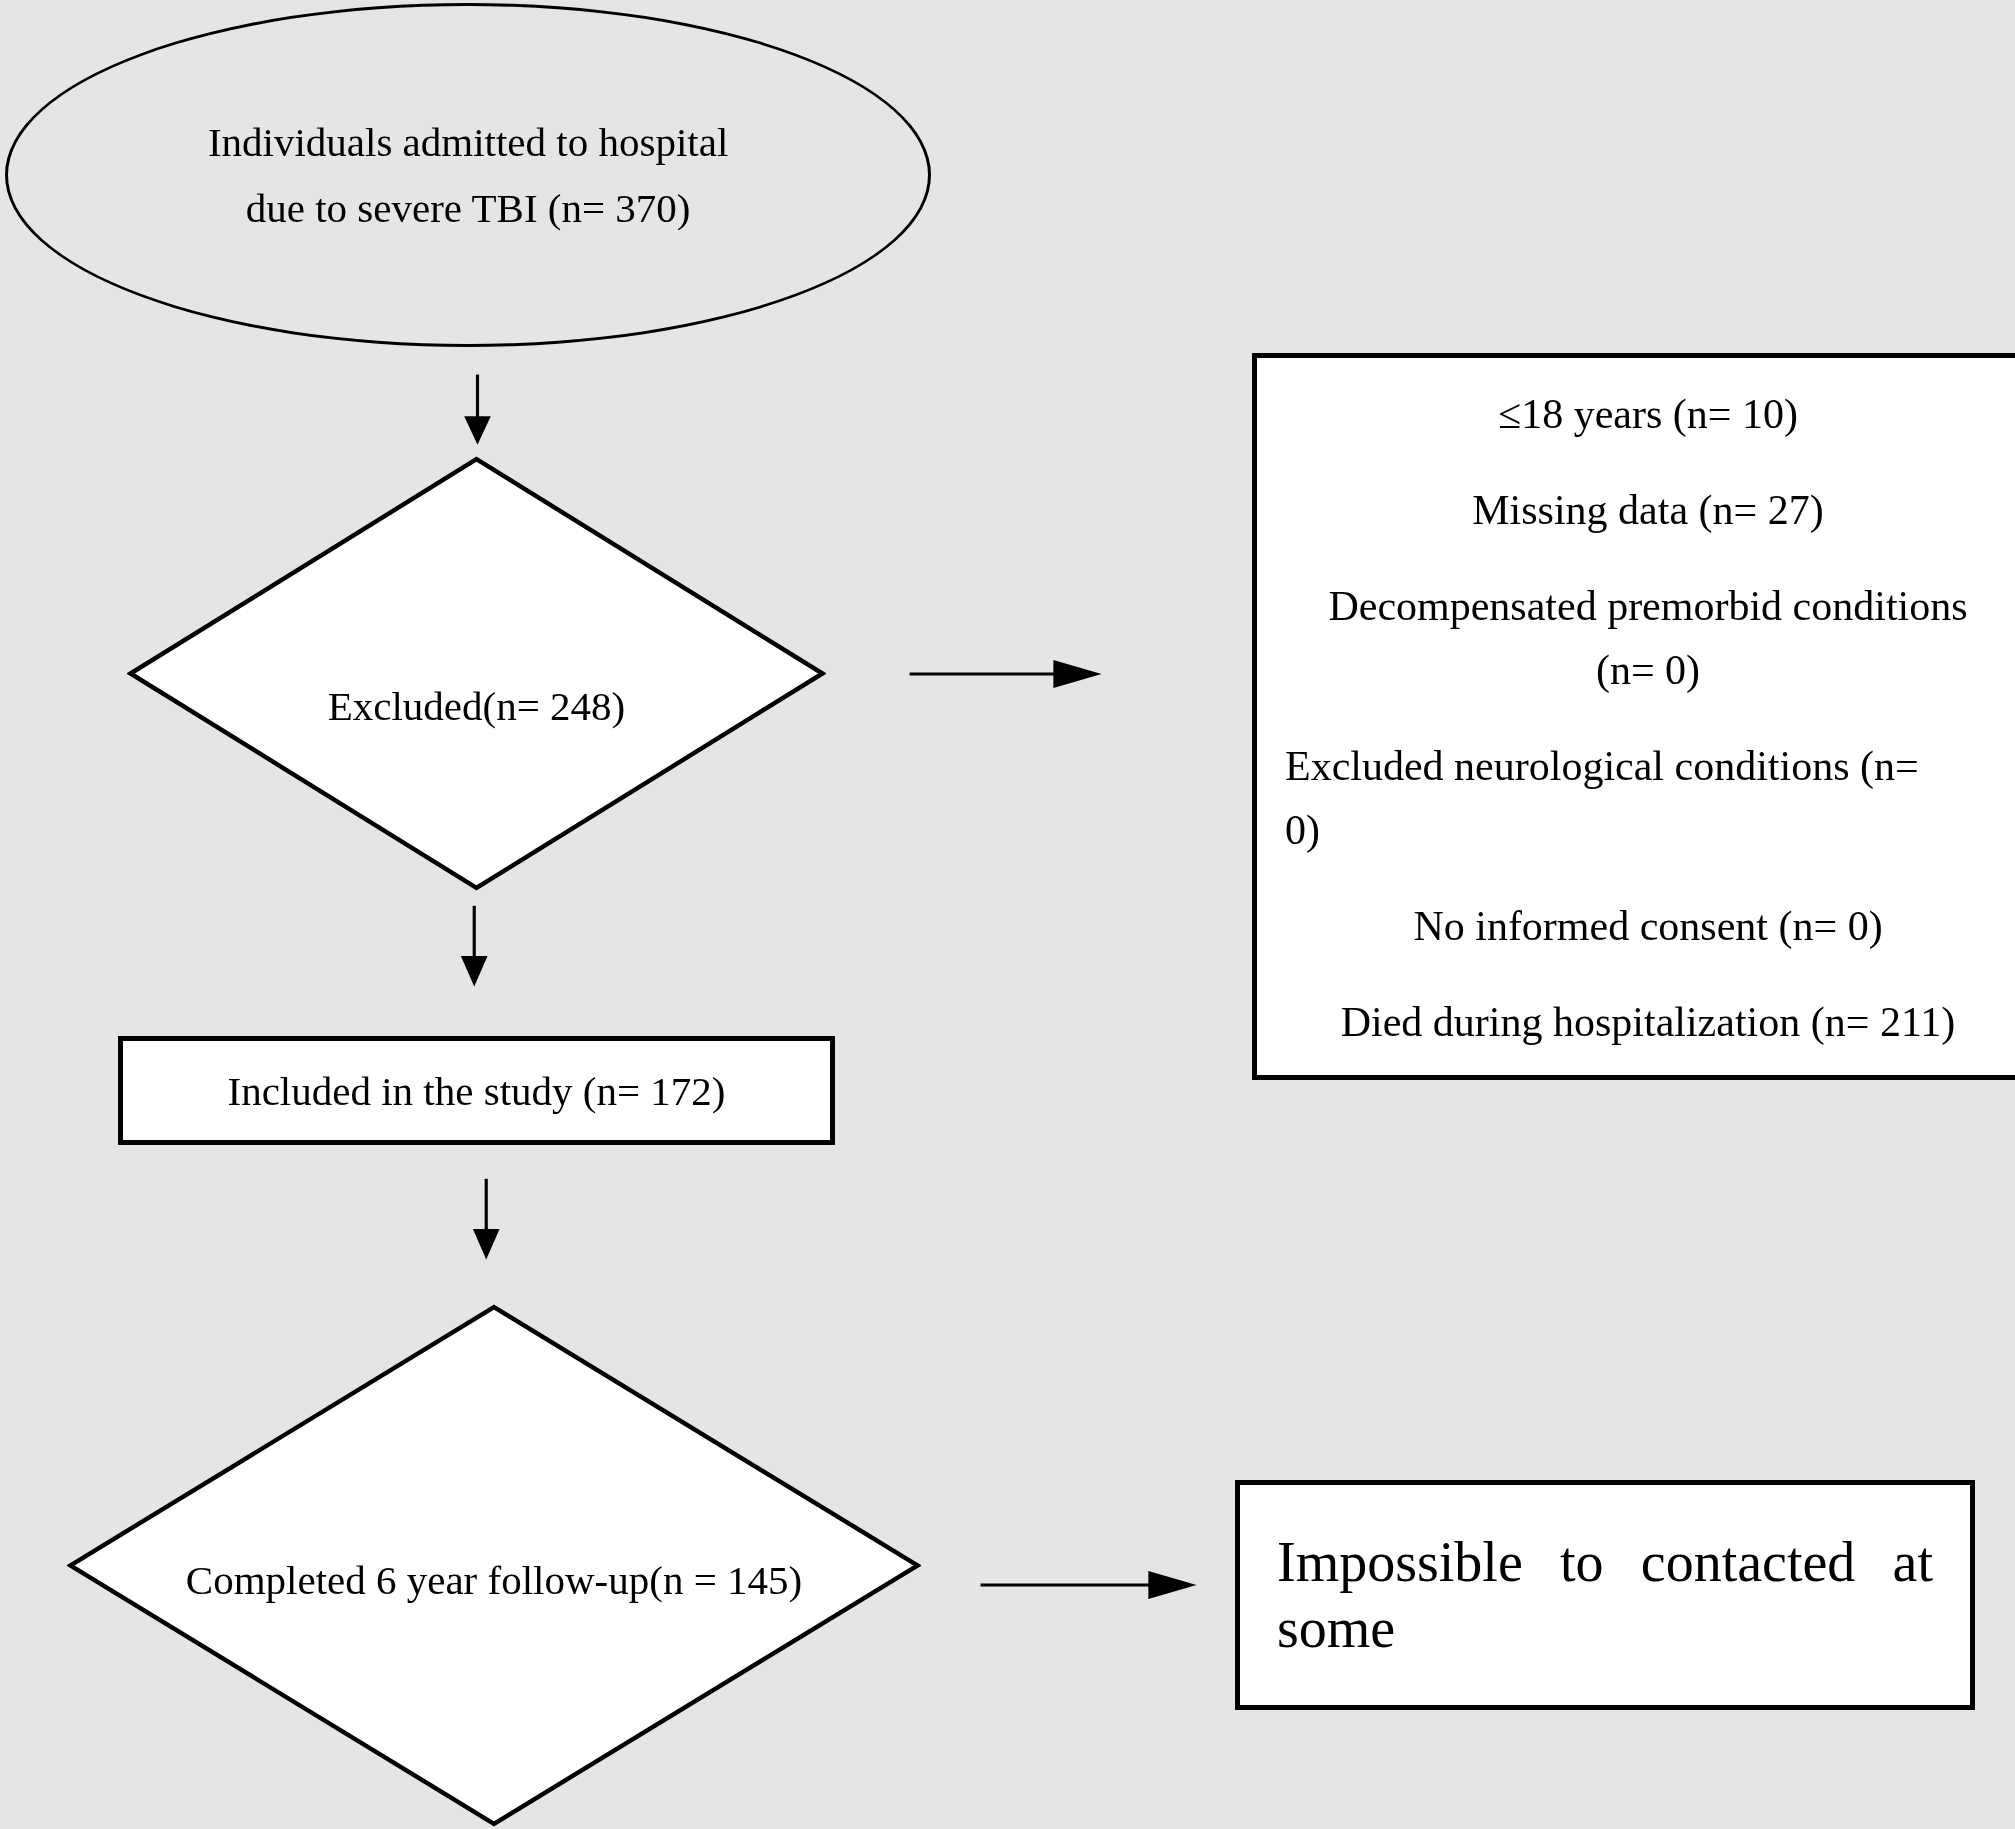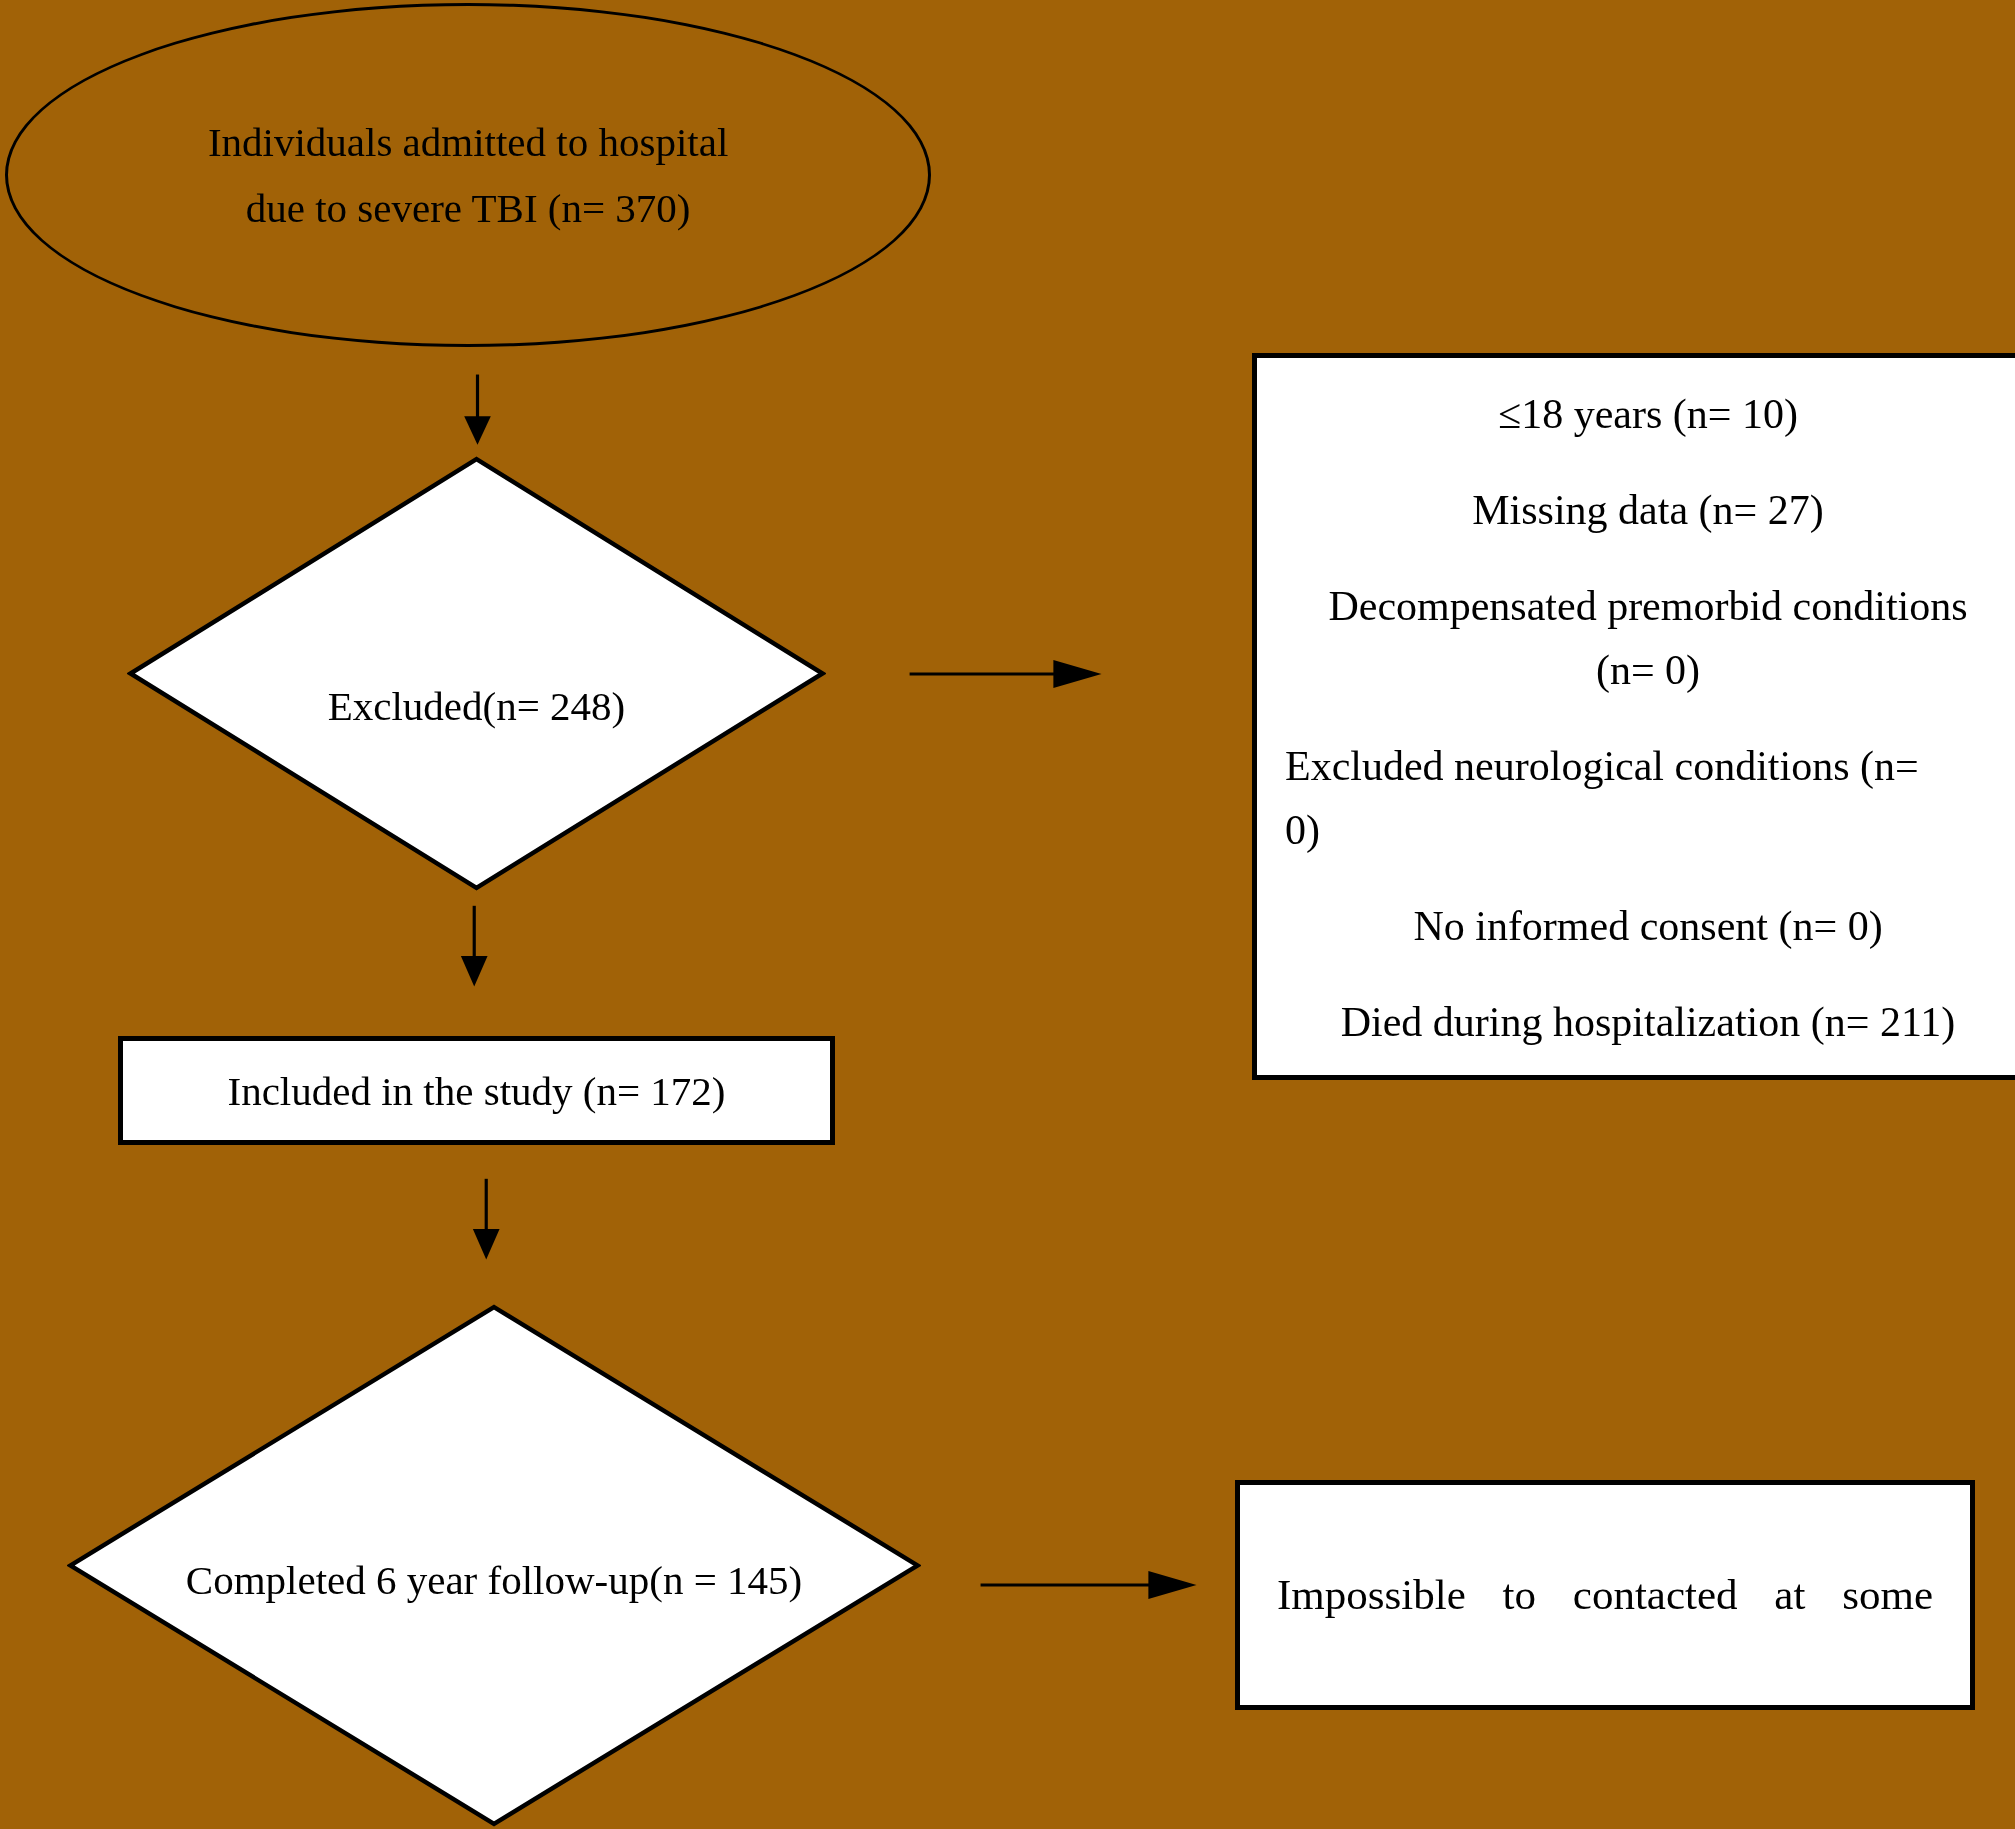--- a/index.html
+++ b/index.html
@@ -4,21 +4,21 @@
 <style>
   html, body {
     margin: 0;
     padding: 0;
     background: #ffffff;
   }
   #canvas {
     position: relative;
     width: 2015px;
     height: 1829px;
-    background: #a16207;
+    background: #e5e5e5;
     font-family: "Liberation Serif", "DejaVu Serif", serif;
     color: #000000;
     overflow: hidden;
   }
   .node-text {
     font-size: 41px;
     line-height: 66px;
     text-align: center;
     white-space: nowrap;
   }
@@ -86,21 +86,21 @@
   #notcontacted-box {
     left: 1235px; top: 1480px;
     width: 740px; height: 230px;
     border: 5.7px solid #000000;
     padding: 32px 37px;
     display: flex;
     flex-direction: column;
     justify-content: center;
   }
   .jline {
-    font-size: 43px;
+    font-size: 56px;
     line-height: 66px;
     text-align: left;
   }
   .jline.justify-full {
     text-align: justify;
     text-align-last: justify;
   }
   
   .arrow { position: absolute; }
   .arrow svg { display: block; }

